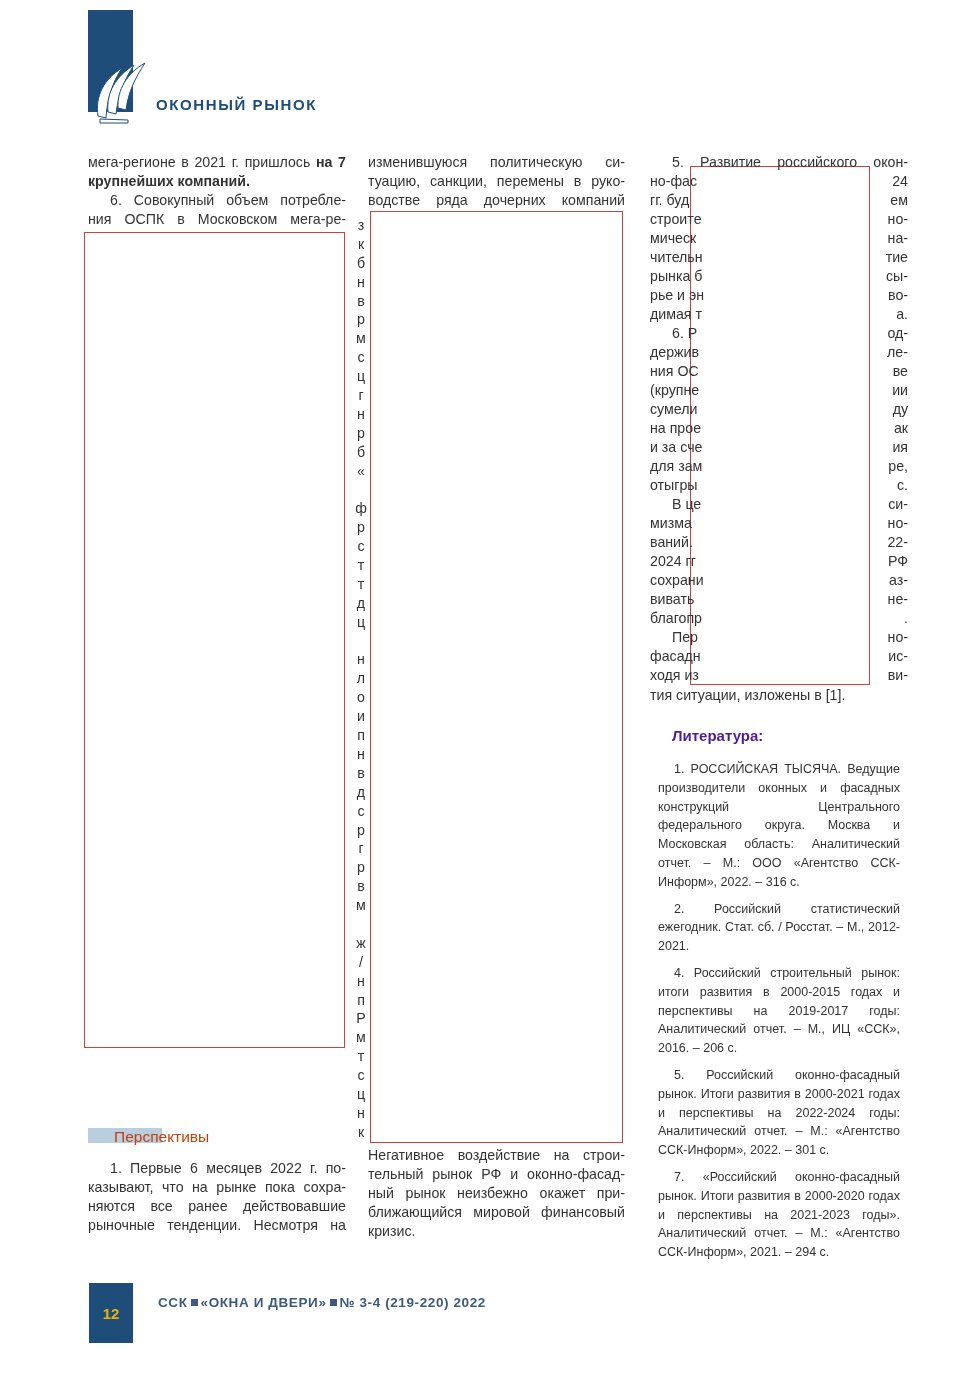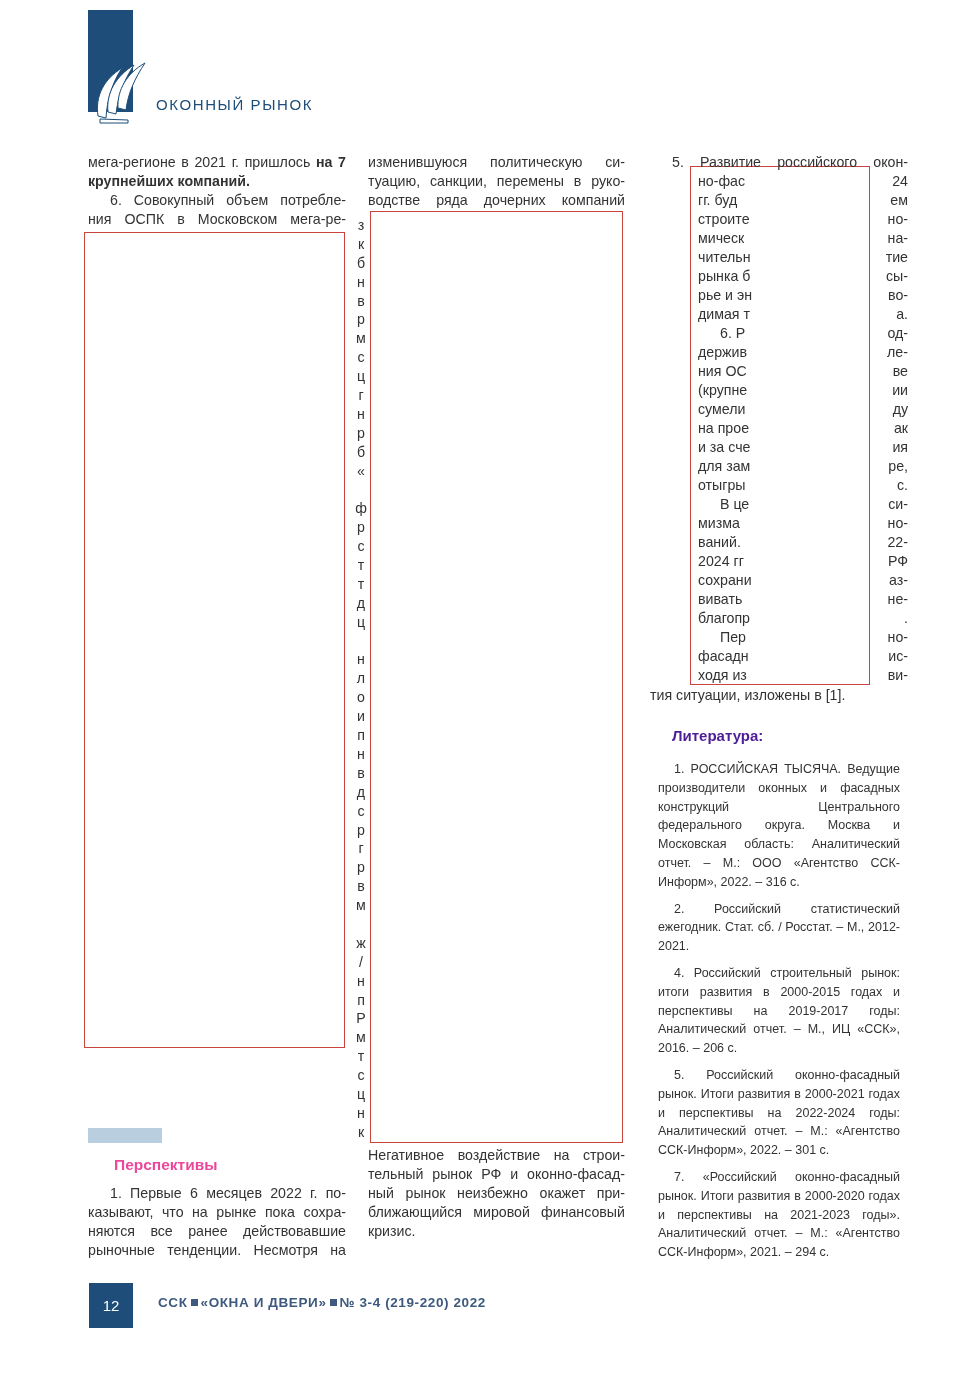--- a/index.html
+++ b/index.html
@@ -1,40 +1,40 @@
 <!DOCTYPE html>
 <html><head>
 <meta charset="utf-8">
 <style>
   html,body{margin:0;padding:0;background:#fff;}
   .page{position:relative;width:980px;height:1385px;background:#ffffff;overflow:hidden;
         font-family:"Liberation Sans","DejaVu Sans",sans-serif;color:#333;}
   .logo-rect{position:absolute;left:88px;top:10px;width:45px;height:102px;background:#1d4d78;}
   .logo-svg{position:absolute;left:-30px;top:40px;}
-  .section-header{position:absolute;left:156px;top:96px;font-size:15px;font-weight:normal;
+  .section-header{position:absolute;left:156px;top:96px;font-size:15px;font-weight:bold;
         letter-spacing:1.6px;color:#1d4d78;}
   .col{position:absolute;font-size:14.2px;z-index:2;}
   .tline{height:19px;line-height:19px;white-space:nowrap;overflow:visible;}
   .tline.j{text-align:justify;text-align-last:justify;}
   .tline.ind{padding-left:22px;}
   .b{font-weight:bold;}
   .box{position:absolute;background:#fff;border:1.5px solid #c8453d;z-index:1;box-sizing:border-box;}
   .box3{background:transparent;}
   .letters{position:absolute;left:353px;top:216px;width:16px;z-index:2;font-size:14.2px;}
   .lslot{height:18.9px;line-height:18.9px;text-align:center;}
-  .frow{display:flex;justify-content:space-between;height:19px;line-height:19px;margin-left:48px;}
+  .frow{display:flex;justify-content:space-between;height:19px;line-height:19px;}
   .frow .fl.ind-l{padding-left:22px;}
   .persp-bar{position:absolute;left:88px;top:1128px;width:74px;height:15px;background:#b9cede;z-index:1;}
-  .persp-heading{position:absolute;left:114px;top:1128px;font-size:15.5px;font-weight:bold;color:#ec4899;z-index:2;margin-top:28px;}
+  .persp-heading{position:absolute;left:114px;top:1128px;font-size:15.5px;font-weight:normal;color:#c2410c;z-index:2;}
   .lit-heading{position:absolute;left:650px;top:727px;width:258px;padding-left:22px;box-sizing:border-box;
         font-size:15px;font-weight:bold;color:#4c1d95;}
   .refs{position:absolute;left:650px;top:752px;width:258px;font-size:12.5px;line-height:18.8px;}
   .refs p{margin:8px;text-indent:16px;text-align:justify;}
-  .pagenum-box{position:absolute;left:89px;top:1283px;width:44px;height:45px;background:#1d4d78;
-        color:#ffffff;font-weight:normal;font-size:15px;display:flex;align-items:center;justify-content:center;}
+  .pagenum-box{position:absolute;left:89px;top:1283px;width:44px;height:60px;background:#1d4d78;
+        color:#eab308;font-weight:bold;font-size:15px;display:flex;align-items:center;justify-content:center;}
   .footer-line{position:absolute;left:158px;top:1295px;display:flex;align-items:center;gap:3px;
         color:#3d5a7e;font-size:13.5px;font-weight:600;letter-spacing:0.6px;}
   .fsep{width:7px;height:7px;background:#3d5a7e;display:inline-block;}
 </style>
 </head>
 <body>
 
 <div class="page">
 
   <div class="logo-rect">
@@ -54,21 +54,21 @@
   <div class="box box3" style="left:690px;top:166px;width:180px;height:519px;"></div>
 
   <div class="col" style="left:88px;top:153px;width:258px;">
       <div class="tline j"><span>мега-регионе в 2021 г. пришлось </span><span class="b">на 7</span></div>
       <div class="tline"><span class="b">крупнейших компаний.</span></div>
       <div class="tline j ind"><span>6. Совокупный объем потребле-</span></div>
       <div class="tline j"><span>ния ОСПК в Московском мега-ре-</span></div>
     </div>
   <div class="persp-bar"></div>
   <div class="persp-heading">Перспективы</div>
-  <div class="col" style="left:88px;top:1159px;width:258px;margin-top:25px;">
+  <div class="col" style="left:88px;top:1159px;width:258px;">
       <div class="tline j ind"><span>1. Первые 6 месяцев 2022 г. по-</span></div>
       <div class="tline j"><span>казывают, что на рынке пока сохра-</span></div>
       <div class="tline j"><span>няются все ранее действовавшие</span></div>
       <div class="tline j"><span>рыночные тенденции. Несмотря на</span></div>
     </div>
 
   <div class="col" style="left:368px;top:153px;width:257px;">
       <div class="tline j"><span>изменившуюся политическую си-</span></div>
       <div class="tline j"><span>туацию, санкции, перемены в руко-</span></div>
       <div class="tline j"><span>водстве ряда дочерних компаний</span></div>

